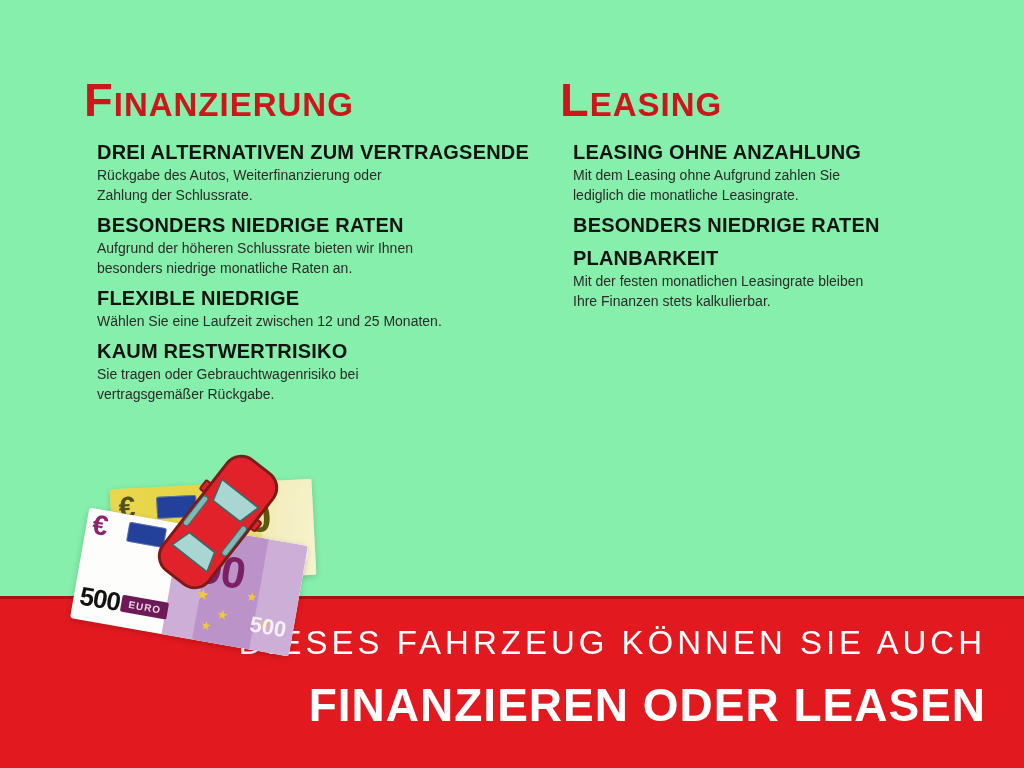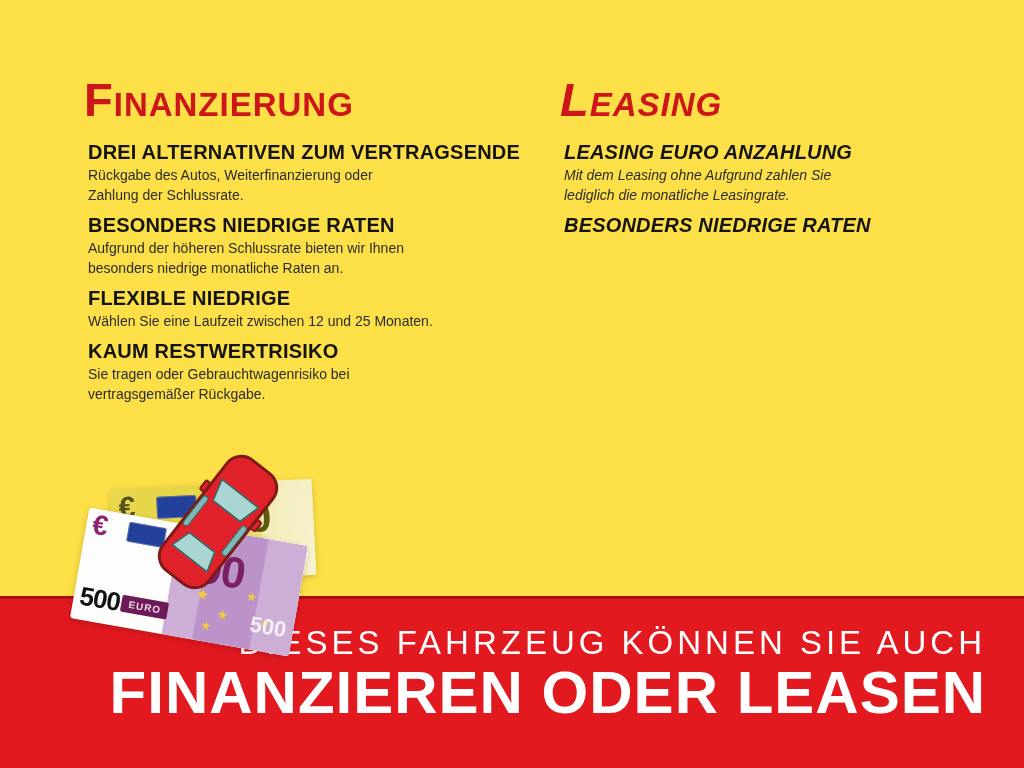--- a/index.html
+++ b/index.html
@@ -1,45 +1,45 @@
 <!DOCTYPE html>
 <html><head>
 <meta charset="utf-8">
 <style>
   html,body{margin:0;padding:0;background:#fff;}
   .stage{
-    position:relative;width:1024px;height:768px;background:#fde047;
+    position:relative;width:1024px;height:768px;background:#86efac;
     overflow:hidden;font-family:"Liberation Sans",sans-serif;color:#1d1d1b;
   }
   
   .col{position:absolute;top:76px;}
   .col-left{left:84px;width:470px;}
-  .col-right{left:560px;width:460px;font-style:italic;}
+  .col-right{left:560px;width:460px;}
   .col-title{
     margin:0 0 16px 0;font-size:47px;line-height:1;font-weight:700;
     font-variant:small-caps;letter-spacing:1px;color:#cd1619;
   }
-  .section{margin:0 0 7px 4px;}
+  .section{margin:0 0 7px 13px;}
   .sec-heading{
     font-size:20px;font-weight:700;line-height:26px;letter-spacing:.2px;color:#141412;
   }
   .sec-body{
     font-size:14px;line-height:20px;color:#2b2b29;white-space:pre-line;
   }
   
   .banner{
     position:absolute;left:0;top:596px;width:1024px;height:172px;z-index:1;
     background:#e2191f;border-top:3px solid #aa1015;box-sizing:border-box;
     text-align:right;padding:24px 38px 0 0;
   }
   .banner-line1{
     color:#ffffff;font-size:33px;line-height:40px;letter-spacing:4px;font-weight:400;
   }
   .banner-line2{
-    color:#ffffff;font-size:60px;line-height:52px;letter-spacing:1px;font-weight:800;margin-top:4px;
+    color:#ffffff;font-size:46px;line-height:52px;letter-spacing:1px;font-weight:800;margin-top:16px;
   }
   
   .illo{position:absolute;left:78px;top:450px;width:260px;height:225px;z-index:3;}
   .note{position:absolute;border-radius:3px;box-shadow:0 2px 6px rgba(0,0,0,.18);}
   .note-200{
     left:34px;top:34px;width:202px;height:96px;transform:rotate(-3deg);
     background:linear-gradient(100deg,#e9d84d 0%,#e6d344 55%,#eee49c 78%,#f3ecb4 100%);
   }
   .note-500{
     left:0;top:76px;width:222px;height:112px;transform:rotate(10deg);
@@ -102,26 +102,31 @@
     <div class="section">
       <div class="sec-heading">KAUM RESTWERTRISIKO</div>
       <div class="sec-body">Sie tragen oder Gebrauchtwagenrisiko bei
 vertragsgemäßer Rückgabe.</div>
     </div>
   </section>
 
   <section class="col col-right">
     <h1 class="col-title">Leasing</h1>
     <div class="section">
-      <div class="sec-heading">LEASING EURO ANZAHLUNG</div>
+      <div class="sec-heading">LEASING OHNE ANZAHLUNG</div>
       <div class="sec-body">Mit dem Leasing ohne Aufgrund zahlen Sie
 lediglich die monatliche Leasingrate.</div>
     </div>
     <div class="section">
       <div class="sec-heading">BESONDERS NIEDRIGE RATEN</div>
+    </div>
+    <div class="section">
+      <div class="sec-heading">PLANBARKEIT</div>
+      <div class="sec-body">Mit der festen monatlichen Leasingrate bleiben
+Ihre Finanzen stets kalkulierbar.</div>
     </div>
   </section>
 
   <div class="banner">
     <div class="banner-line1">DIESES FAHRZEUG KÖNNEN SIE AUCH</div>
     <div class="banner-line2">FINANZIEREN ODER LEASEN</div>
   </div>
 
   <div class="illo">
 

